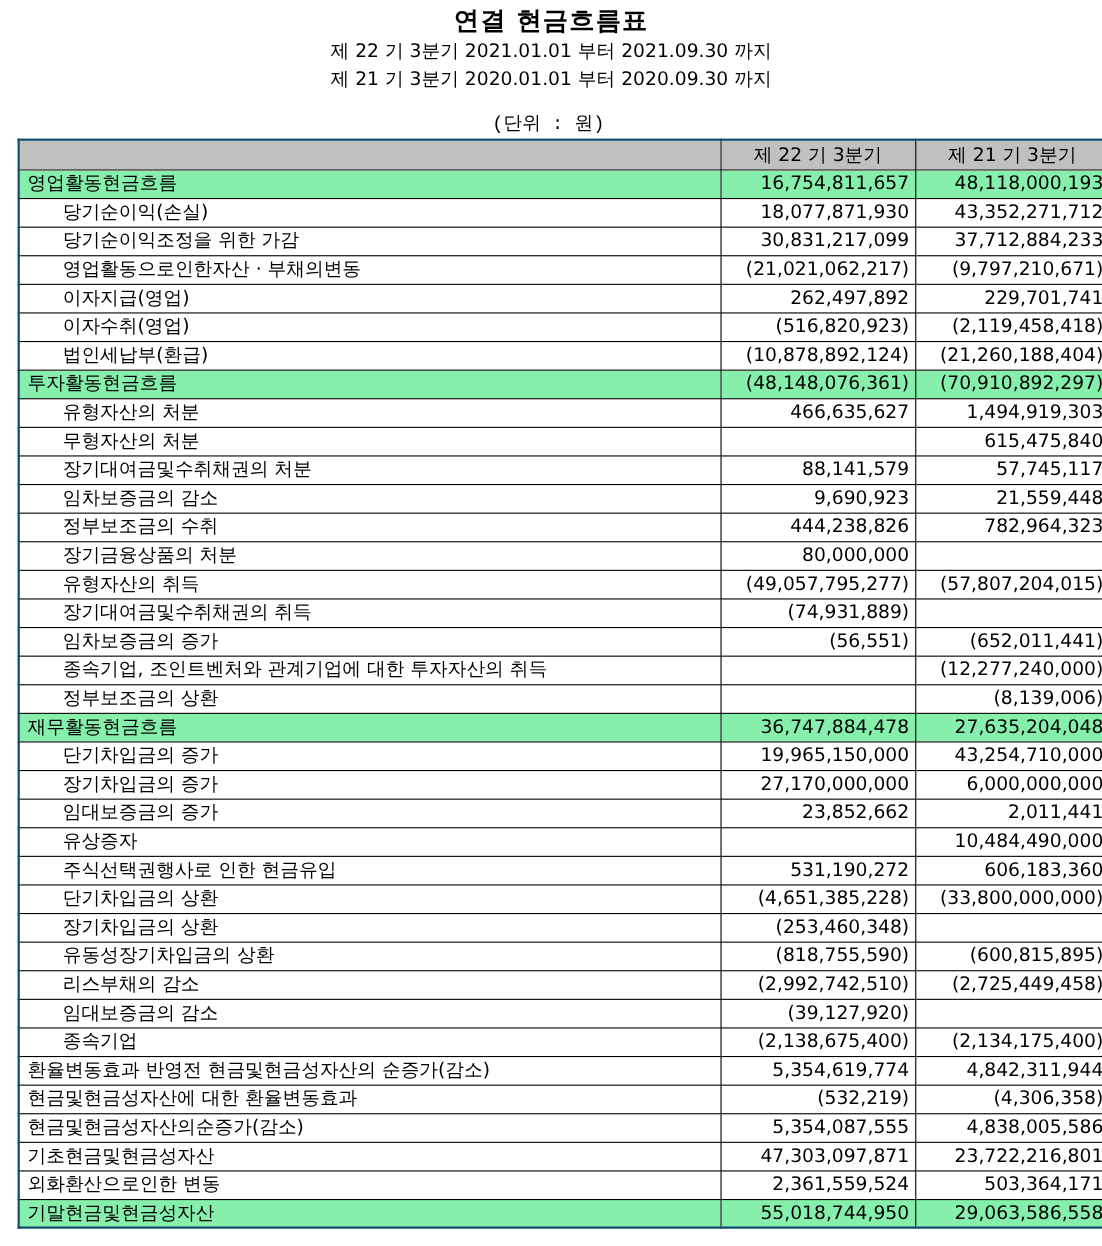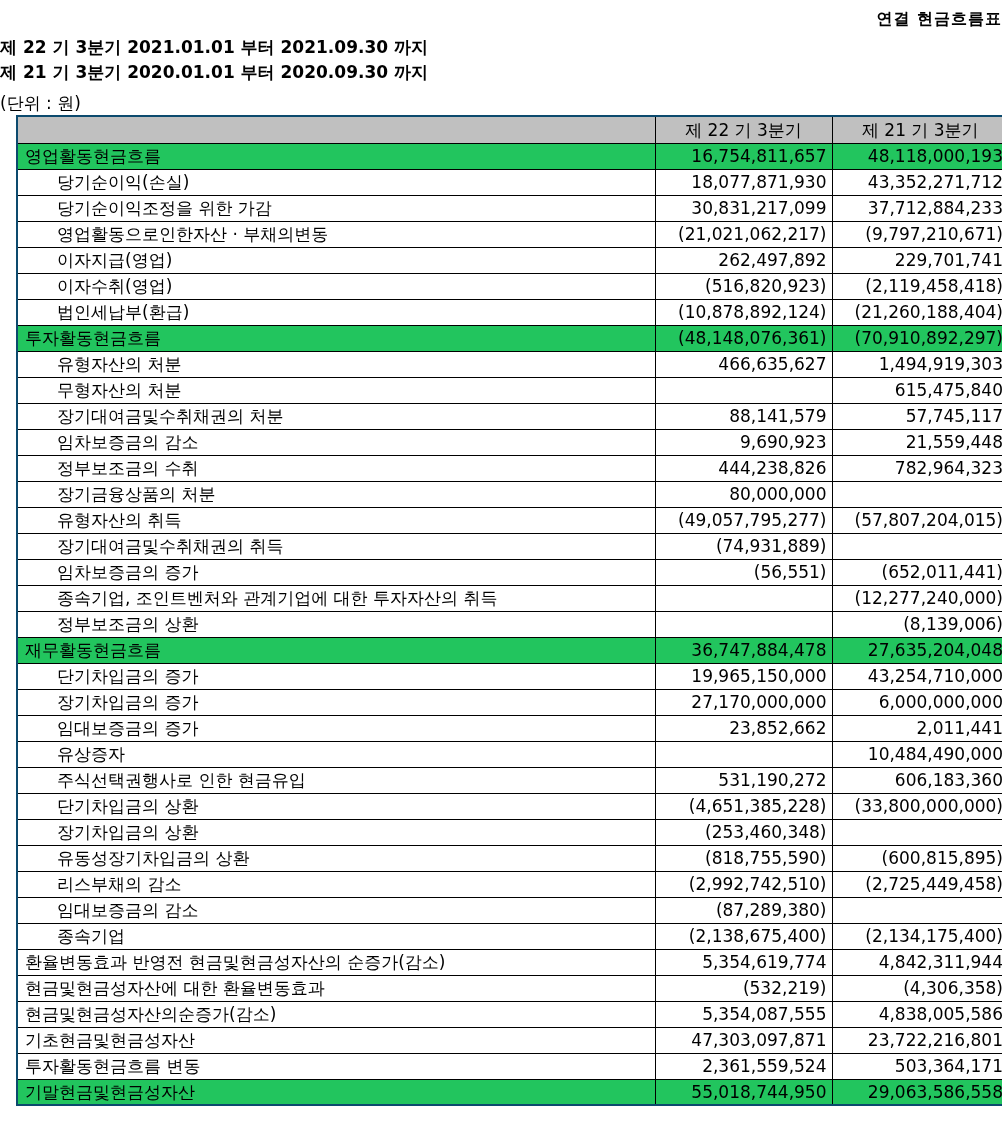--- a/index.html
+++ b/index.html
@@ -4,30 +4,30 @@
 <style>
   * { box-sizing: border-box; }
   html, body { margin: 0; padding: 0; background: #ffffff; }
   body {
     width: 1002px; height: 1133px;
     font-family: "DejaVu Sans", "Liberation Sans", sans-serif;
     color: #000;
   }
   .page { width: 1002px; height: 1133px; overflow: hidden; }
   .title {
-    text-align: right; font-size: 16px; font-weight: bold;
+    text-align: center; font-size: 23px; font-weight: bold;
     margin: 6px 0 3px 0; line-height: 26px; letter-spacing: 1px;
   }
   .subtitle {
-    font-size: 17px; font-weight: bold;
+    text-align: center; font-size: 17px; font-weight: normal;
     line-height: 25px;
   }
   .unit {
-    text-align: left; font-size: 17px; line-height: 20px;
-    padding-right: 5px; margin-top: 8px; margin-bottom: 2px;
+    text-align: center; font-size: 17px; line-height: 20px;
+    padding-right: 5px; margin-top: 19px; margin-bottom: 2px; font-family: Liberation Mono, monospace;
   }
   table.cf {
     border-collapse: collapse; table-layout: fixed;
     margin-left: 16px; width: 992px;
     border: 2px solid #0c4a6e;
   }
   col.c-label { width: 638px; }
   col.c-num { width: 177px; }
   .cf th, .cf td {
     border: 1px solid #000;
@@ -35,21 +35,21 @@
     height: 26px; line-height: 24px;
     padding: 0 4px;
     white-space: nowrap; overflow: hidden;
   }
   .cf thead th {
     background: #c0c0c0; text-align: center; height: 27px;
   }
   .cf td.label { text-align: left; padding-left: 7px; }
   .cf td.label.ind { padding-left: 39px; }
   .cf td.num { text-align: right; padding-right: 5px; }
-  .cf tr.hl td { background: #22c55e; }
+  .cf tr.hl td { background: #86efac; }
 </style>
 </head>
 <body>
 
 <div class="page">
   <div class="title">연결 현금흐름표</div>
   <div class="subtitle">제 22 기 3분기 2021.01.01 부터 2021.09.30 까지</div>
   <div class="subtitle">제 21 기 3분기 2020.01.01 부터 2020.09.30 까지</div>
   <div class="unit">(단위 : 원)</div>
 
@@ -207,21 +207,21 @@
           <td class="num">(818,755,590)</td>
           <td class="num">(600,815,895)</td>
         </tr>
         <tr>
           <td class="label ind">리스부채의 감소</td>
           <td class="num">(2,992,742,510)</td>
           <td class="num">(2,725,449,458)</td>
         </tr>
         <tr>
           <td class="label ind">임대보증금의 감소</td>
-          <td class="num">(87,289,380)</td>
+          <td class="num">(39,127,920)</td>
           <td class="num"></td>
         </tr>
         <tr>
           <td class="label ind">종속기업</td>
           <td class="num">(2,138,675,400)</td>
           <td class="num">(2,134,175,400)</td>
         </tr>
         <tr>
           <td class="label">환율변동효과 반영전 현금및현금성자산의 순증가(감소)</td>
           <td class="num">5,354,619,774</td>
@@ -236,21 +236,21 @@
           <td class="label">현금및현금성자산의순증가(감소)</td>
           <td class="num">5,354,087,555</td>
           <td class="num">4,838,005,586</td>
         </tr>
         <tr>
           <td class="label">기초현금및현금성자산</td>
           <td class="num">47,303,097,871</td>
           <td class="num">23,722,216,801</td>
         </tr>
         <tr>
-          <td class="label">투자활동현금흐름 변동</td>
+          <td class="label">외화환산으로인한 변동</td>
           <td class="num">2,361,559,524</td>
           <td class="num">503,364,171</td>
         </tr>
         <tr class="hl">
           <td class="label">기말현금및현금성자산</td>
           <td class="num">55,018,744,950</td>
           <td class="num">29,063,586,558</td>
         </tr>
       </tbody>
   </table>

